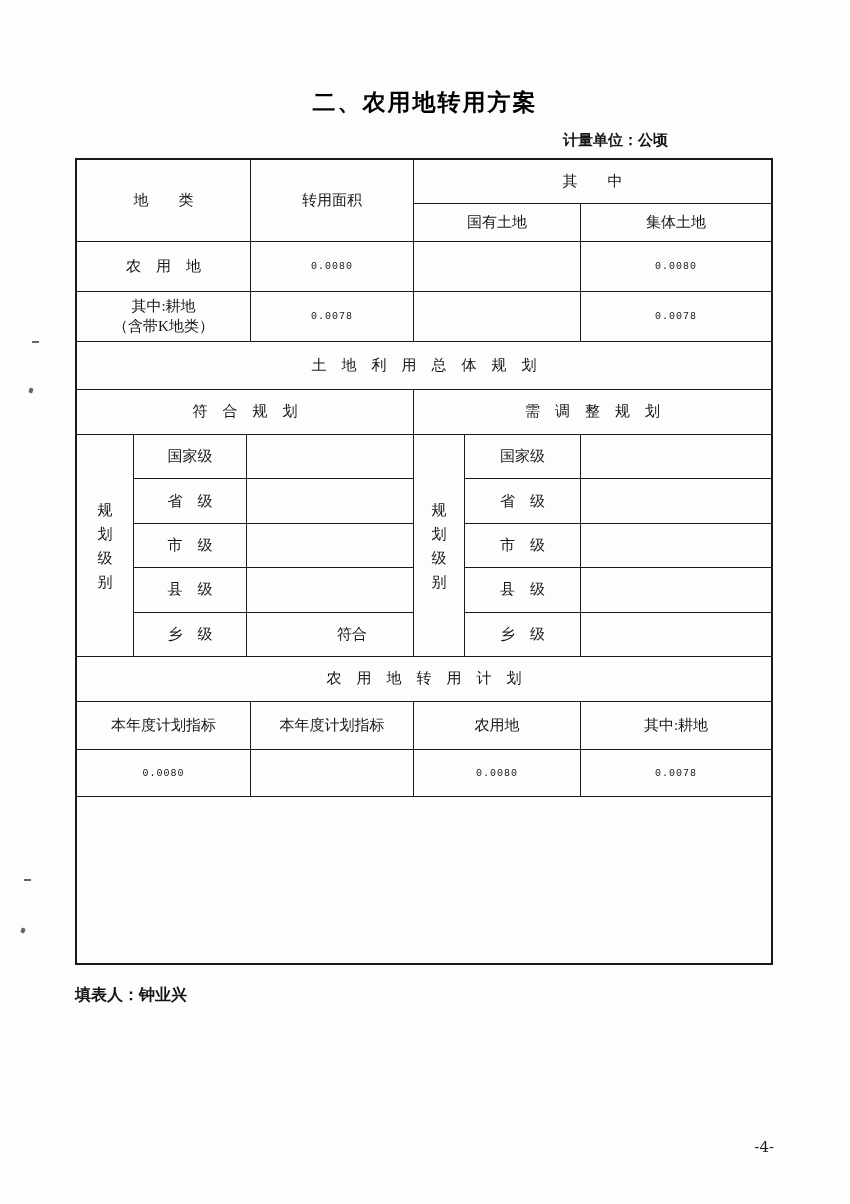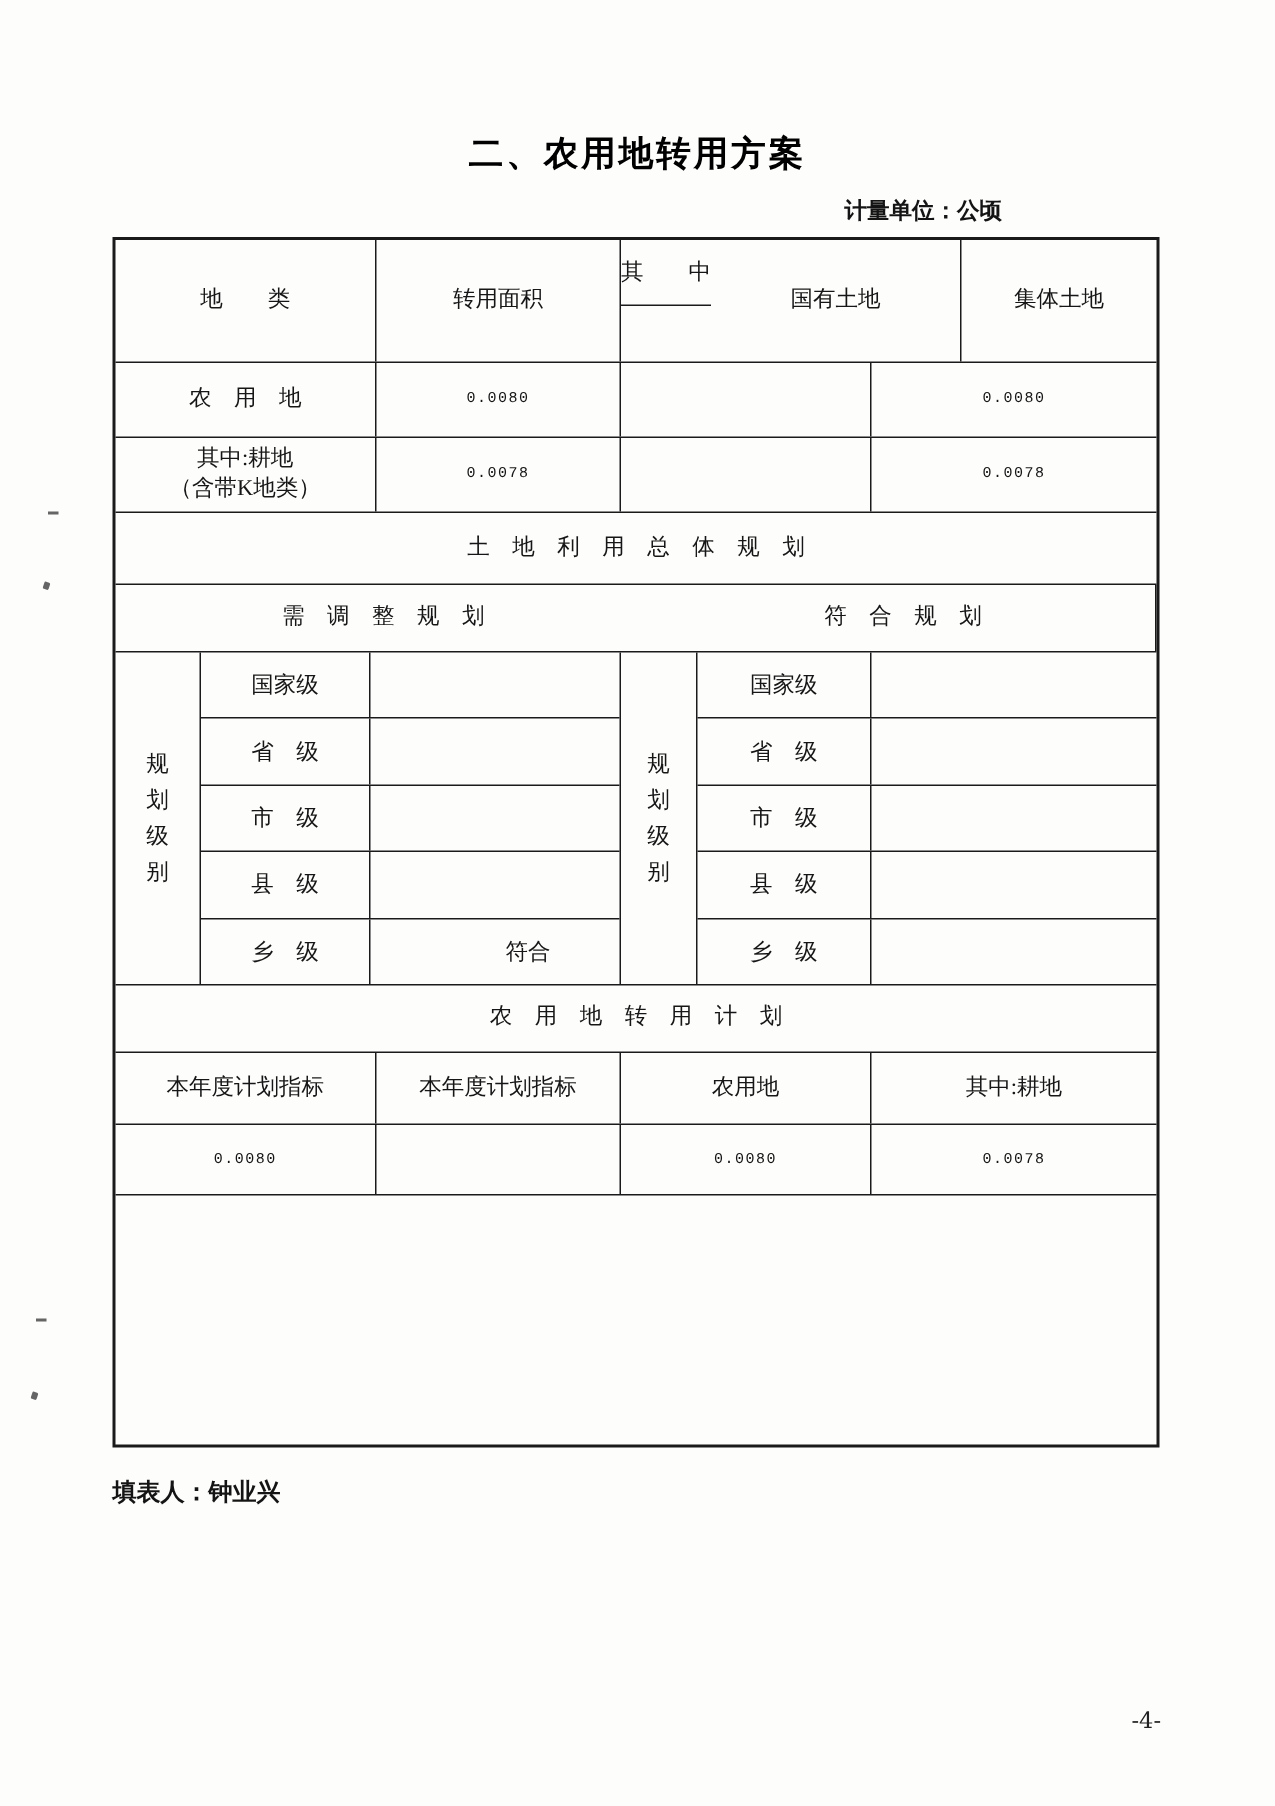--- a/index.html
+++ b/index.html
@@ -43,21 +43,21 @@
   }
   .cell.end { border-right: none; }
   .c1 { width: 174px; } .c2 { width: 163px; } .c3 { width: 167px; } .c4 { flex: 1; }
   .half { width: 337px; }
   .r1 { height: 82px; }
   .r2, .r3 { height: 50px; }
   .r4, .r9 { height: 48px; }
   .r5, .r7, .r8 { height: 45px; }
   .r6 { height: 222px; }
   .r10 { height: 47px; }
-  .hdr-right { flex: 1; display: flex; flex-direction: row; }
+  .hdr-right { flex: 1; display: flex; flex-direction: column; }
   .hdr-top { height: 44px; border-bottom: 1.5px solid #1a1a1a; display:flex; align-items:center; justify-content:center; }
   .hdr-bottom { flex: 1; display: flex; }
   .num { font-family: Liberation Mono, monospace; letter-spacing: 1px; font-size: 10px; }
   
   .pg-half { display: flex; }
   .pg-left { width: 337px; border-right: 1.5px solid #1a1a1a; }
   .pg-right { flex: 1; }
   .pg-label { border-right: 1.5px solid #1a1a1a; display:flex; align-items:center; justify-content:center; }
   .pg-label-l { width: 57px; }
   .pg-label-r { width: 51px; }
@@ -125,22 +125,22 @@
       <div class="cell c2 num">0.0078</div>
       <div class="cell c3 num"></div>
       <div class="cell c4 end num">0.0078</div>
     </div>
 
     <div class="row r4">
       <div class="cell c4 end">土　地　利　用　总　体　规　划</div>
     </div>
 
     <div class="row r5">
+      <div class="cell half">符　合　规　划</div>
       <div class="cell c4 end">需　调　整　规　划</div>
-      <div class="cell half">符　合　规　划</div>
     </div>
 
     <div class="row r6 pg-half">
       <div class="pg-left pg-half">
         <div class="pg-label pg-label-l">
           <div class="vtext">规划级别</div>
         </div>
         <div class="pg-rows">
           <div class="pg-row">
             <div class="pg-name pg-name-l">国家级</div>

